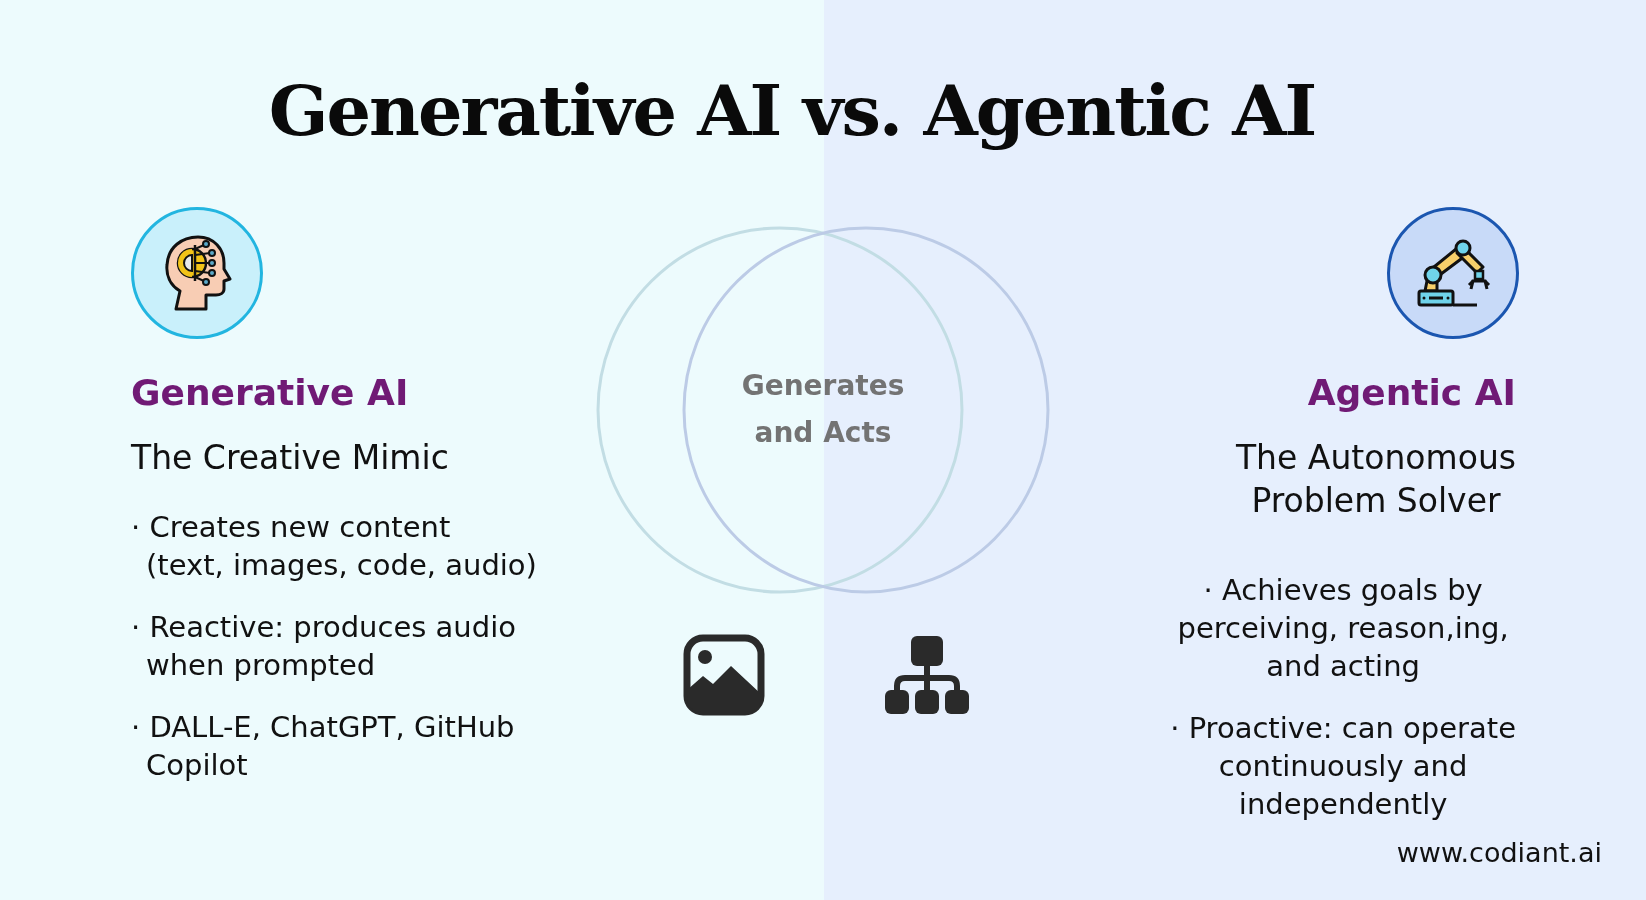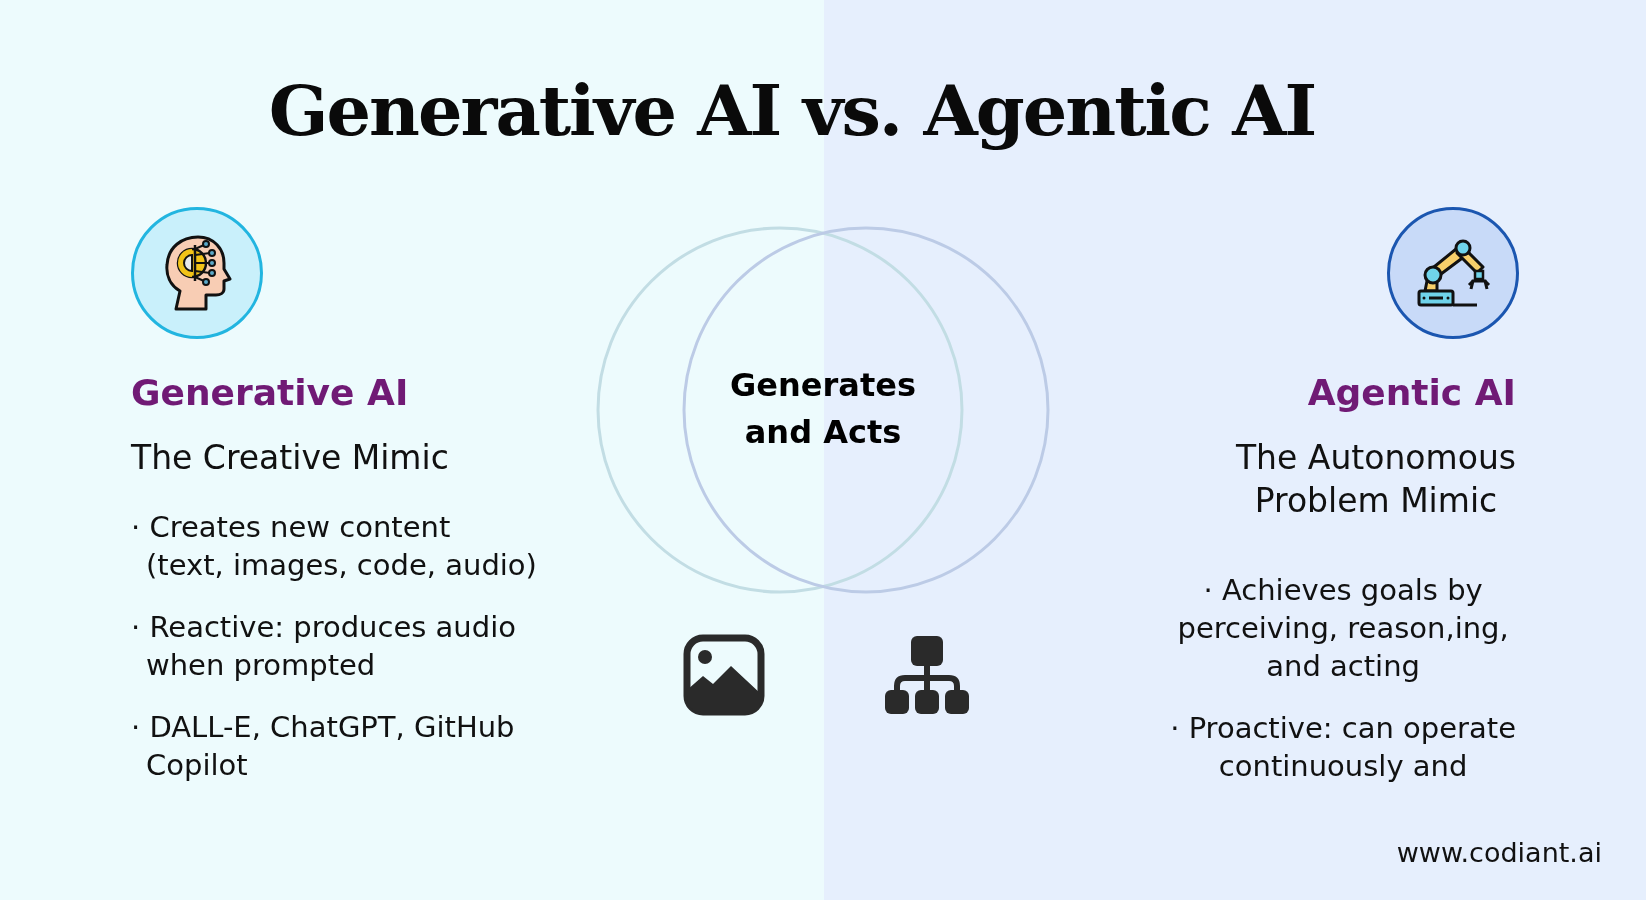--- a/index.html
+++ b/index.html
@@ -10,21 +10,21 @@
   .icon-circle{position:absolute;width:126px;height:126px;border-radius:50%;display:flex;align-items:center;justify-content:center;}
   .ic-left{left:131px;top:207px;background:#c9f0fb;border:3px solid #22b5e0;}
   .ic-right{left:1387px;top:207px;background:#c8daf8;border:3px solid #1b56b0;}
   .heading{position:absolute;font-weight:bold;font-size:36px;color:#701a75;}
   .sub{position:absolute;font-size:33px;color:#111;line-height:43px;}
   .bullets{position:absolute;font-size:29px;line-height:38px;color:#111;}
   .bullets .b{margin-bottom:24px;}
   .left-col{left:131px;}
   .right-col{right:130px;text-align:center;}
   .venn{position:absolute;left:590px;top:220px;}
-  .center-text{position:absolute;left:673px;width:300px;top:362px;text-align:center;font-size:32px;font-weight:bold;line-height:47px;color:#000000;}
+  .center-text{position:absolute;left:673px;width:300px;top:362px;text-align:center;font-size:28px;font-weight:bold;line-height:47px;color:#737373;}
   .footer{position:absolute;right:44px;top:837px;font-size:27px;color:#111;}
   .tool-icon{position:absolute;}
 </style>
 </head>
 <body>
 
 <div class="bg-left"></div>
 <div class="bg-right"></div>
 
 <div class="title">Generative AI vs. Agentic AI</div>
@@ -104,27 +104,28 @@
   <line x1="44" y1="30" x2="44" y2="58" stroke="#2a2a2a" stroke-width="6"></line>
   <path d="M14 60 L14 52 Q14 44 22 44 L66 44 Q74 44 74 52 L74 60" fill="none" stroke="#2a2a2a" stroke-width="6"></path>
   <rect x="2" y="56" width="24" height="24" rx="6" fill="#2a2a2a"></rect>
   <rect x="32" y="56" width="24" height="24" rx="6" fill="#2a2a2a"></rect>
   <rect x="62" y="56" width="24" height="24" rx="6" fill="#2a2a2a"></rect>
 </svg>
 
 <div class="heading right-col" style="top:372px;">Agentic AI</div>
 <div class="sub right-col" style="top:436px;">
   <div>The Autonomous</div>
-  <div>Problem Mimic</div>
+  <div>Problem Solver</div>
 </div>
 <div class="bullets right-col" style="top:553px;margin-top:18px;">
   <div class="b">
     <div>· Achieves goals by</div>
     <div>perceiving, reason,ing,</div>
     <div>and acting</div>
   </div>
   <div class="b">
     <div>· Proactive: can operate</div>
     <div>continuously and</div>
+    <div>independently</div>
   </div>
 </div>
 
 <div class="footer">www.codiant.ai</div>
 
 </body></html>

